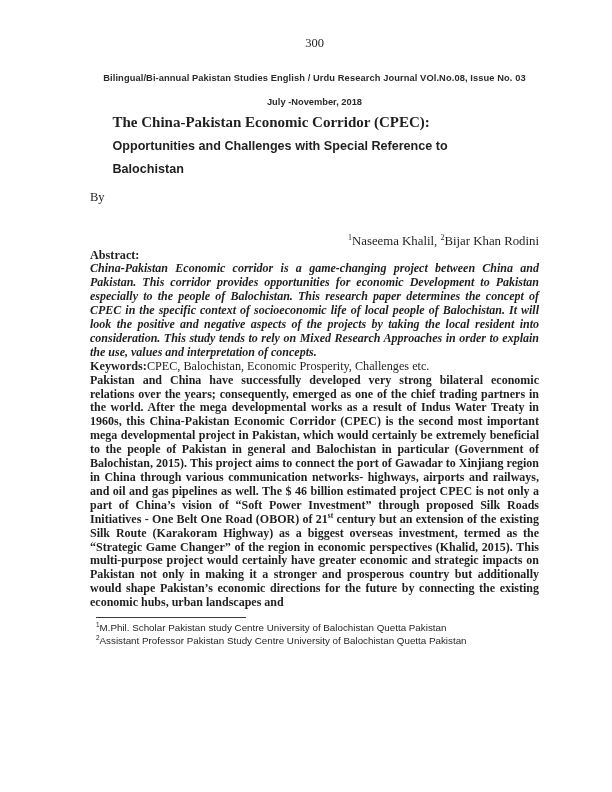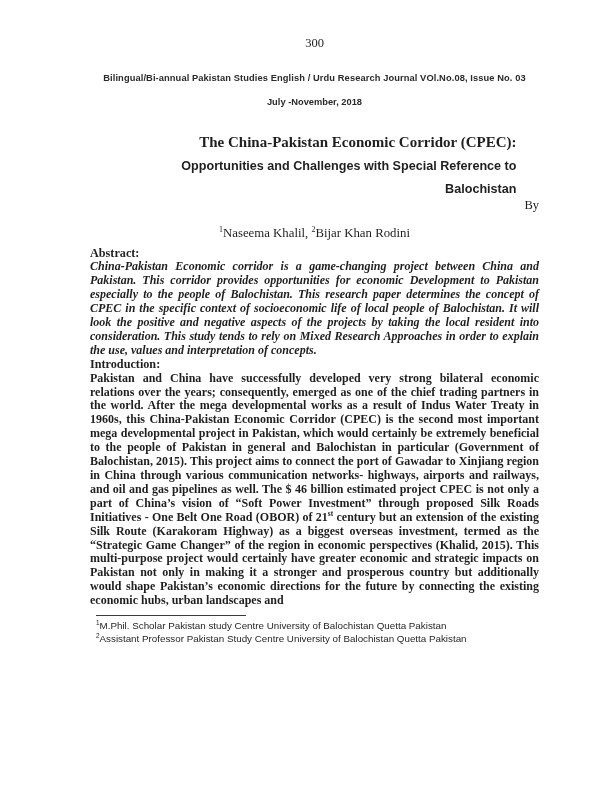--- a/index.html
+++ b/index.html
@@ -37,57 +37,57 @@
   .issue-date {
     margin-top: 13px;
     text-align: center;
     font-family: "Liberation Sans", sans-serif;
     font-size: 9.3px;
     font-weight: 700;
     color: #2a2a2a;
     line-height: 11px;
   }
   .article-title {
-    margin: 20px auto 0 auto;
+    margin: 0 auto 0 auto;
     max-width: 404px;
-    text-align: right;
+    text-align: left;
     font-weight: 700;
     line-height: 16.5px;
   }
   .title-main {
     font-family: "Liberation Serif", serif;
     font-size: 15px;
   }
   .title-sub {
     font-family: "Liberation Sans", sans-serif;
     font-size: 12.6px;
   }
   .byline {
-    margin-top: 0;
-    text-align: right;
+    margin-top: 12px;
+    text-align: left;
     font-size: 12.5px;
     line-height: 15px;
   }
   .authors {
-    margin-top: 13px;
-    text-align: center;
+    margin-top: 29px;
+    text-align: right;
     font-size: 12.8px;
     line-height: 15px;
   }
   sup {
     font-size: 0.62em;
     line-height: 0;
     vertical-align: super;
   }
   .section-label {
     font-weight: 700;
     font-size: 12.2px;
     line-height: 13.9px;
   }
-  .abstract-section { margin-top: 6px; }
+  .abstract-section { }
   p.body-par {
     margin: 0;
     font-size: 12px;
     line-height: 13.9px;
     text-align: justify;
     text-justify: inter-word;
     font-weight: bold;
   }
   p.abstract-text { font-style: italic; }
   .keywords-line {
@@ -130,22 +130,22 @@
 
   <div class="byline">By</div>
 
   <div class="authors"><sup>1</sup><span>Naseema Khalil, </span><sup>2</sup><span>Bijar Khan Rodini</span></div>
 
   <div class="abstract-section">
     <div class="section-label">Abstract:</div>
     <p class="body-par abstract-text">China-Pakistan Economic corridor is a game-changing project between China and Pakistan. This corridor provides opportunities for economic Development to Pakistan especially to the people of Balochistan. This research paper determines the concept of CPEC in the specific context of socioeconomic life of local people of Balochistan. It will look the positive and negative aspects of the projects by taking the local resident into consideration. This study tends to rely on Mixed Research Approaches in order to explain the use, values and interpretation of concepts.</p>
   </div>
 
+  <p class="keywords-line"><span class="keywords-label">Keywords:</span><span>CPEC, Balochistan, Economic Prosperity, Challenges etc.</span></p>
 
-  <div class="section-label">Introduction:</div>
 
   <p class="body-par"><span>Pakistan and China have successfully developed very strong bilateral economic relations over the years; consequently, emerged as one of the chief trading partners in the world. After the mega developmental works as a result of Indus Water Treaty in 1960s, this China-Pakistan Economic Corridor (CPEC) is the second most important mega developmental project in Pakistan, which would certainly be extremely beneficial to the people of Pakistan in general and Balochistan in particular (Government of Balochistan, 2015). This project aims to connect the port of Gawadar to Xinjiang region in China through various communication networks- highways, airports and railways, and oil and gas pipelines as well. The $ 46 billion estimated project CPEC is not only a part of China’s vision of “Soft Power Investment” through proposed Silk Roads Initiatives - One Belt One Road (OBOR) of 21</span><sup>st</sup><span> century but an extension of the existing Silk Route (Karakoram Highway) as a biggest overseas investment, termed as the “Strategic Game Changer” of the region in economic perspectives (Khalid, 2015). This multi-purpose project would certainly have greater economic and strategic impacts on Pakistan not only in making it a stronger and prosperous country but additionally would shape Pakistan’s economic directions for the future by connecting the existing economic hubs, urban landscapes and</span></p>
 
   <div class="footnote-area">
     <div class="footnote-separator"></div>
     <p class="footnote"><sup>1</sup><span>M.Phil. Scholar Pakistan study Centre University of Balochistan Quetta Pakistan</span></p>
     <p class="footnote"><sup>2</sup><span>Assistant Professor Pakistan Study Centre University of Balochistan Quetta Pakistan</span></p>
   </div>
 
 </div>

